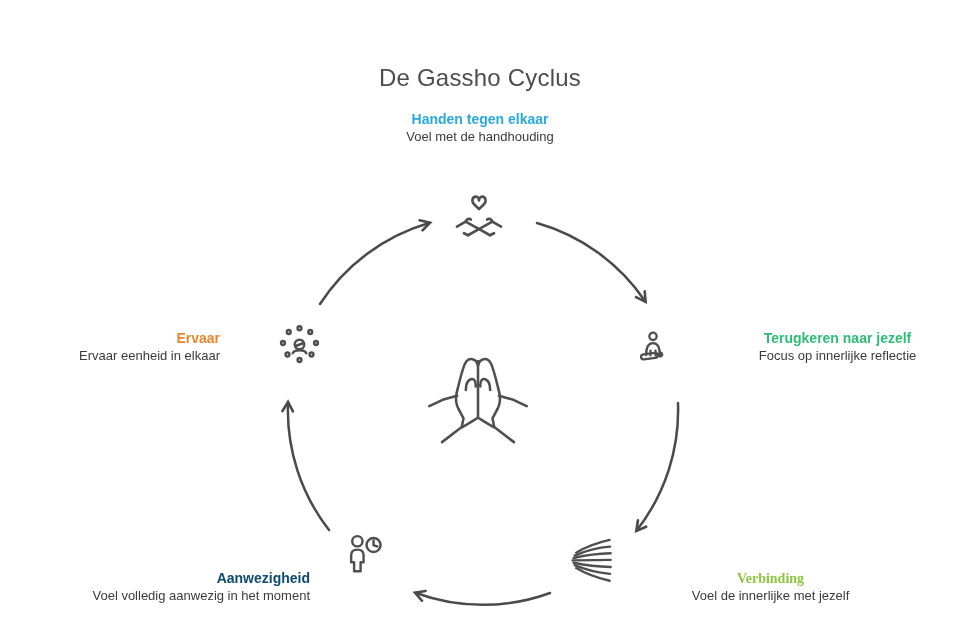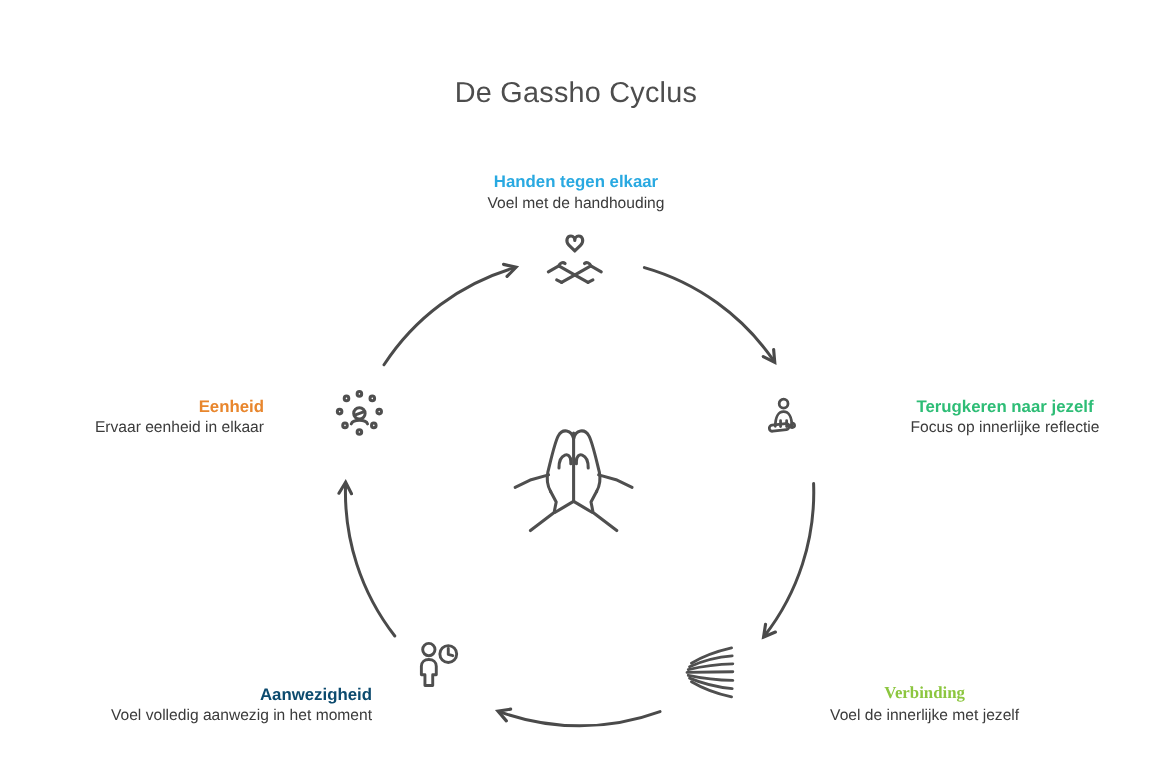--- a/index.html
+++ b/index.html
@@ -66,21 +66,21 @@
         <path d="M66.5 54 L62.5 61.5 L64 69 L81 82"></path>
         <path d="M50 61 C45 64 41 66.5 36.5 69"></path>
         <path d="M50 61 C55 64 59 66.5 63.5 69"></path>
         <path d="M39.5 37 C39.5 26.5 48 24.5 48 32.5 L48 34"></path>
         <path d="M60.5 37 C60.5 26.5 52 24.5 52 32.5 L52 34"></path>
       </g>
     </svg>
   </div>
 
   <div class="stage stage-top align-center">
-    <span class="label" style="color: rgb(41, 169, 225); margin-top: 32px;">Handen tegen elkaar</span>
+    <span class="label" style="color: rgb(41, 169, 225);">Handen tegen elkaar</span>
     <span class="desc">Voel met de handhouding</span>
   </div>
   <div class="icon-box ib-top">
     <svg viewBox="0 0 100 100">
       <g class="ink" stroke-width="4.5">
         <path d="M50 33 L41.5 24.5 C36.5 19.5 38.5 11.5 44.5 11.5 C48 11.5 50 15 50 18 C50 15 52 11.5 55.5 11.5 C61.5 11.5 63.5 19.5 58.5 24.5 Z"></path>
         <path d="M12 63 L27 54.5 L51 68 L69 78"></path>
         <path d="M88 63 L73 54.5 L49 68 L31 78"></path>
         <path d="M27 54.5 C28.5 50 33 48.5 36 51"></path>
         <path d="M73 54.5 C71.5 50 67 48.5 64 51"></path>
@@ -134,21 +134,21 @@
       <g class="ink" stroke-width="4.5">
         <circle cx="34" cy="19" r="9.5"></circle>
         <path d="M22.5 58 L22.5 45 C22.5 38 27.5 34.5 34 34.5 C40.5 34.5 45.5 38 45.5 45 L45.5 58 L40 58 L40 74.5 L28 74.5 L28 58 Z"></path>
         <circle cx="64" cy="26" r="13"></circle>
         <path d="M64 17.5 V26.5 L71 28.5"></path>
       </g>
     </svg>
   </div>
 
   <div class="stage stage-left align-right">
-    <span class="label" style="color: rgb(232, 134, 45);">Eenheid</span>
+    <span class="label" style="color: rgb(232, 134, 45);">Ervaar</span>
     <span class="desc">Ervaar eenheid in elkaar</span>
   </div>
   <div class="icon-box ib-left">
     <svg viewBox="0 0 100 100">
       <g class="ink" stroke-width="5">
         <circle cx="49" cy="45" r="9.5"></circle>
         <path d="M42.5 47.5 L56 42.5"></path>
         <path d="M35.5 62.5 C38 54.5 60 54.5 62.5 62.5"></path>
         <circle cx="49" cy="12.5" r="3.8"></circle>
         <circle cx="70.5" cy="20" r="3.8"></circle>

